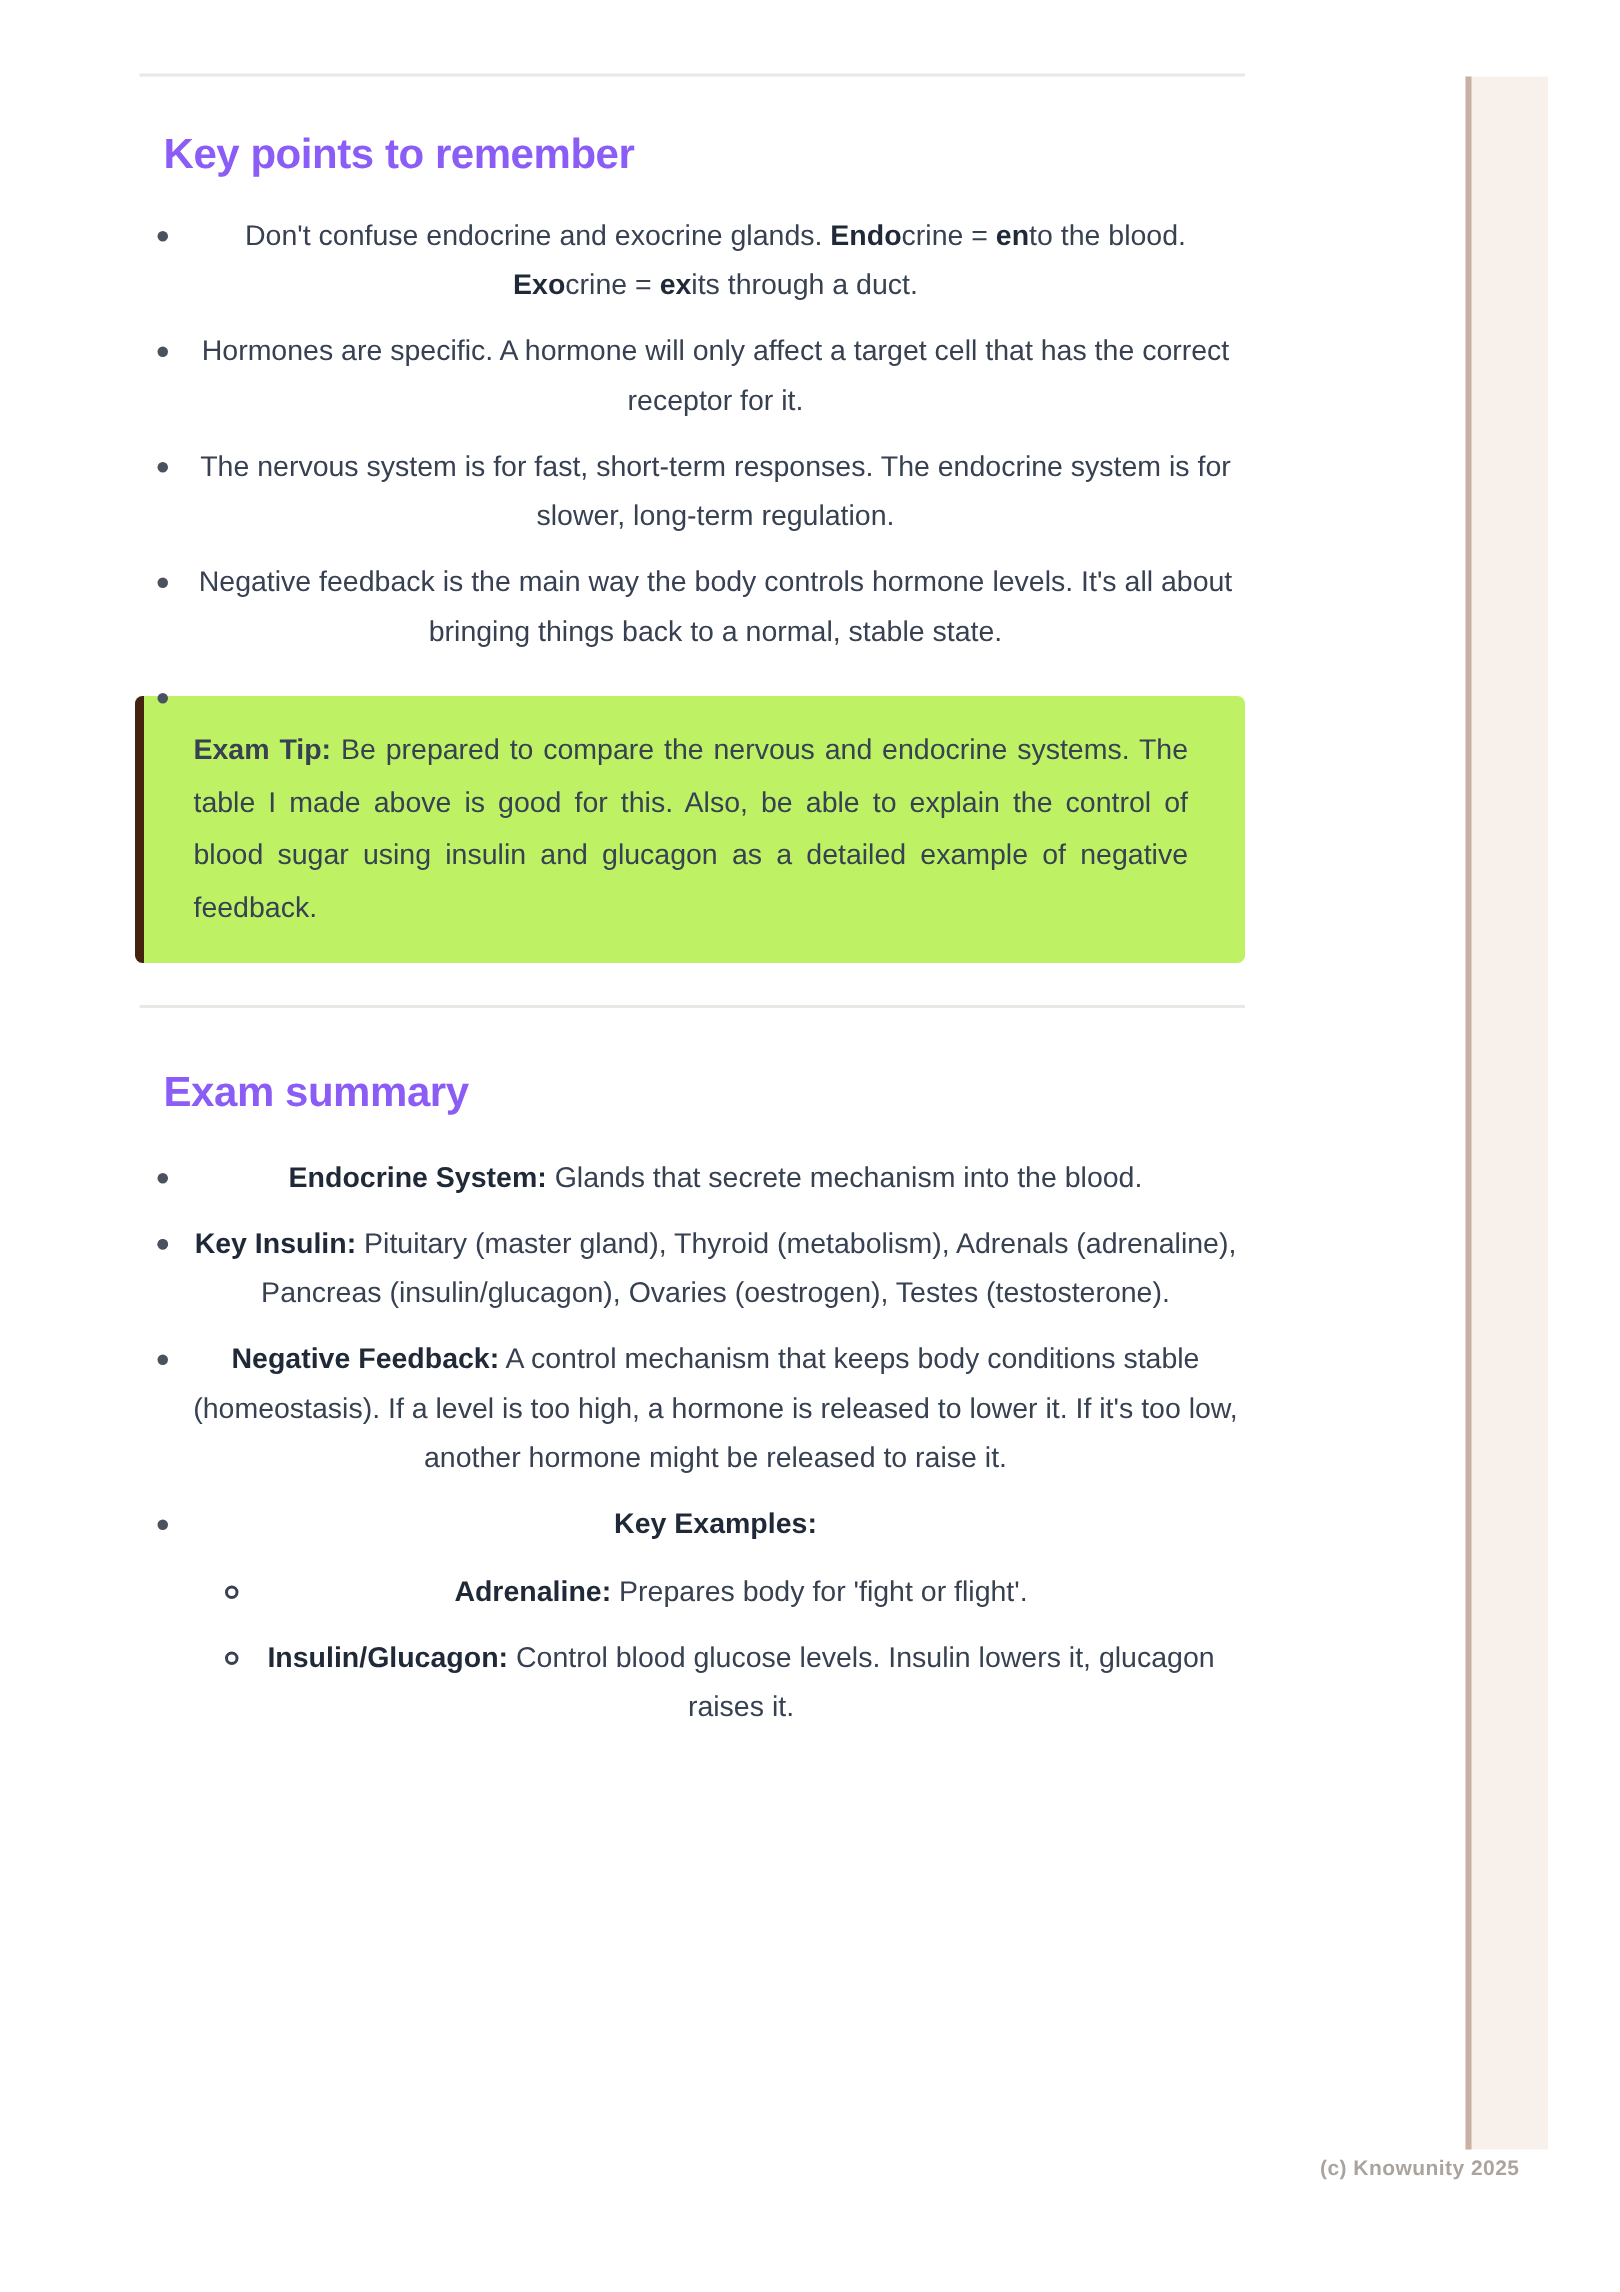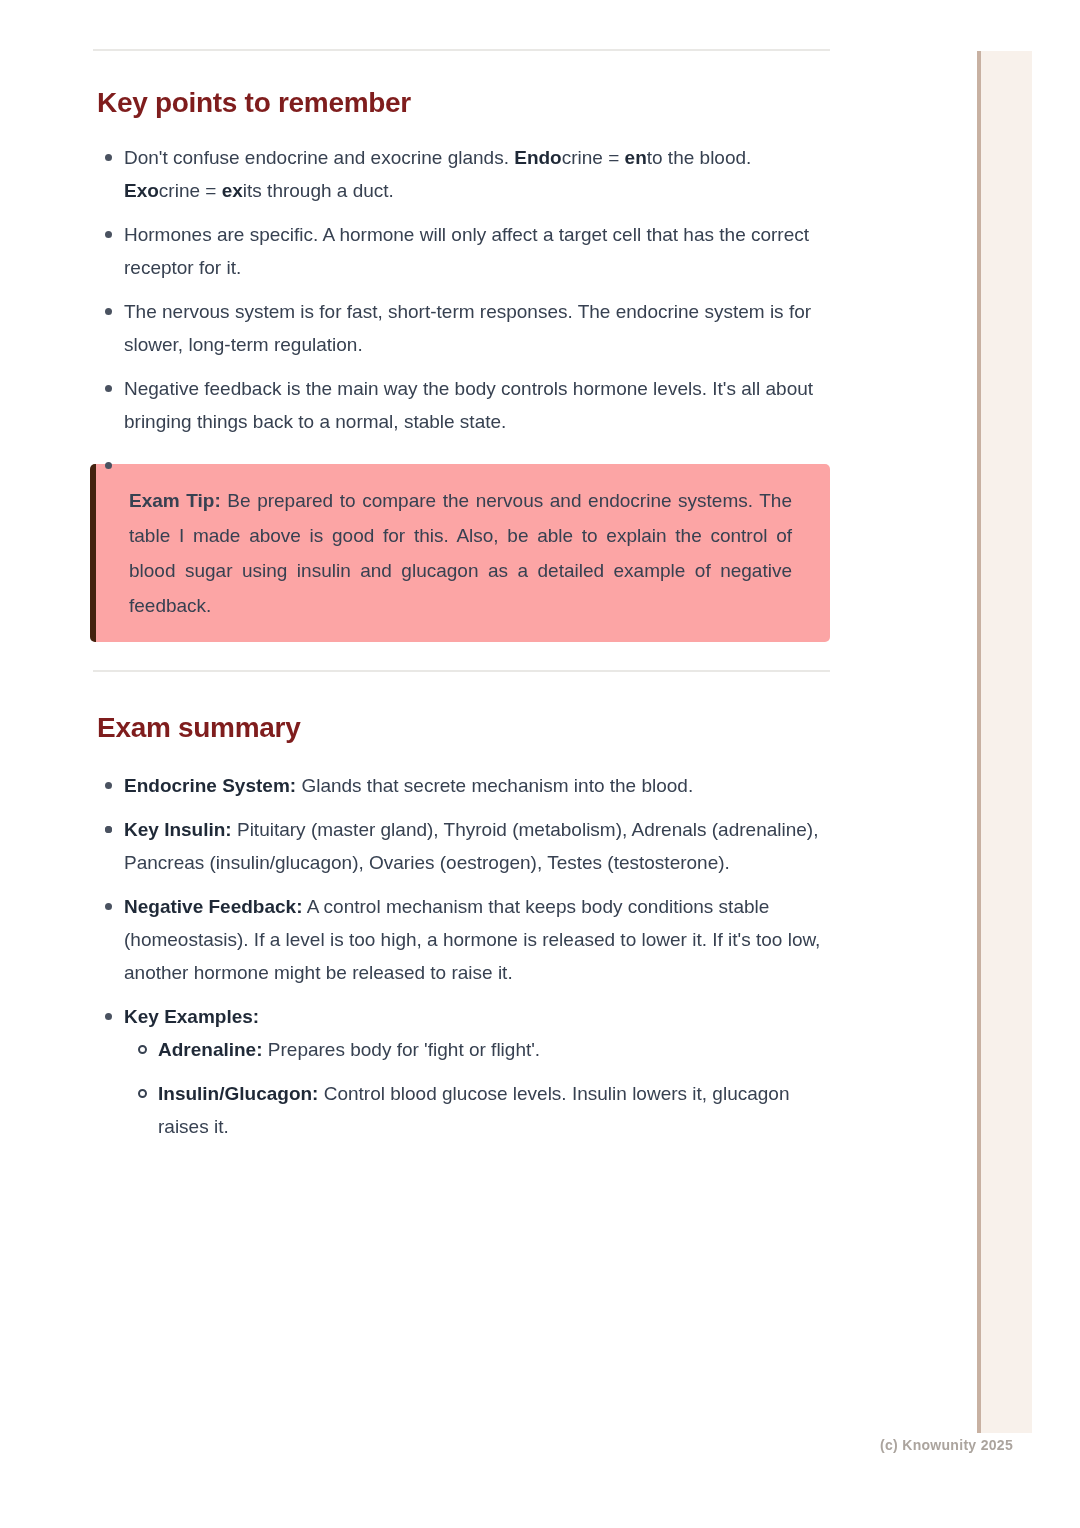--- a/index.html
+++ b/index.html
@@ -16,35 +16,36 @@
     width: 737px;
   }
   .divider {
     height: 2px;
     background: #E9E8E5;
     border: none;
   }
   .divider-top { margin-top: 49px; }
   .divider-mid { margin-top: 28px; }
   h2.section-title {
-    margin: 36px 0 0 4px;
+    margin: 36px 0 0 16px;
     font-size: 28px;
     line-height: 32px;
     font-weight: 700;
     letter-spacing: -0.3px;
-    color: #7f1d1d;
+    color: #8b5cf6;
   }
   h2.section-title.second { margin-top: 40px; }
   ul.main-list {
     list-style: none;
     margin: 22px 0 0 0;
     padding: 0;
     font-size: 19px;
     line-height: 33px;
     color: #374151;
+    text-align: center;
   }
   ul.main-list.summary { margin-top: 25px; }
   ul.main-list > li {
     position: relative;
     padding-left: 31px;
     margin-bottom: 11px;
   }
   .marker {
     position: absolute;
     left: 12px; top: 13px;
@@ -55,34 +56,34 @@
   .marker.dot { background: #4A5260; }
   .marker.circle {
     left: 14px; top: 12px;
     width: 9px; height: 9px;
     background: transparent;
     border: 2px solid #374151;
   }
   .li-text b, b.lead { color: #1F2937; font-weight: 700; }
   ul.sub-list {
     list-style: none;
-    margin: 0; padding: 0;
+    margin: 12px; padding: 0;
   }
   ul.sub-list > li {
     position: relative;
     padding-left: 34px;
     margin-bottom: 11px;
     margin-top: 0;
   }
   .tip-box {
     margin-top: 26px;
     margin-left: -3px;
     width: 740px;
     box-sizing: border-box;
-    background: #fca5a5;
+    background: #bef264;
     border-left: 6px solid #44220F;
     border-radius: 5px;
     padding: 19px 38px 19px 33px;
   }
   .tip-text {
     margin: 0;
     font-size: 19px;
     line-height: 35px;
     color: #374151;
     text-align: justify;

